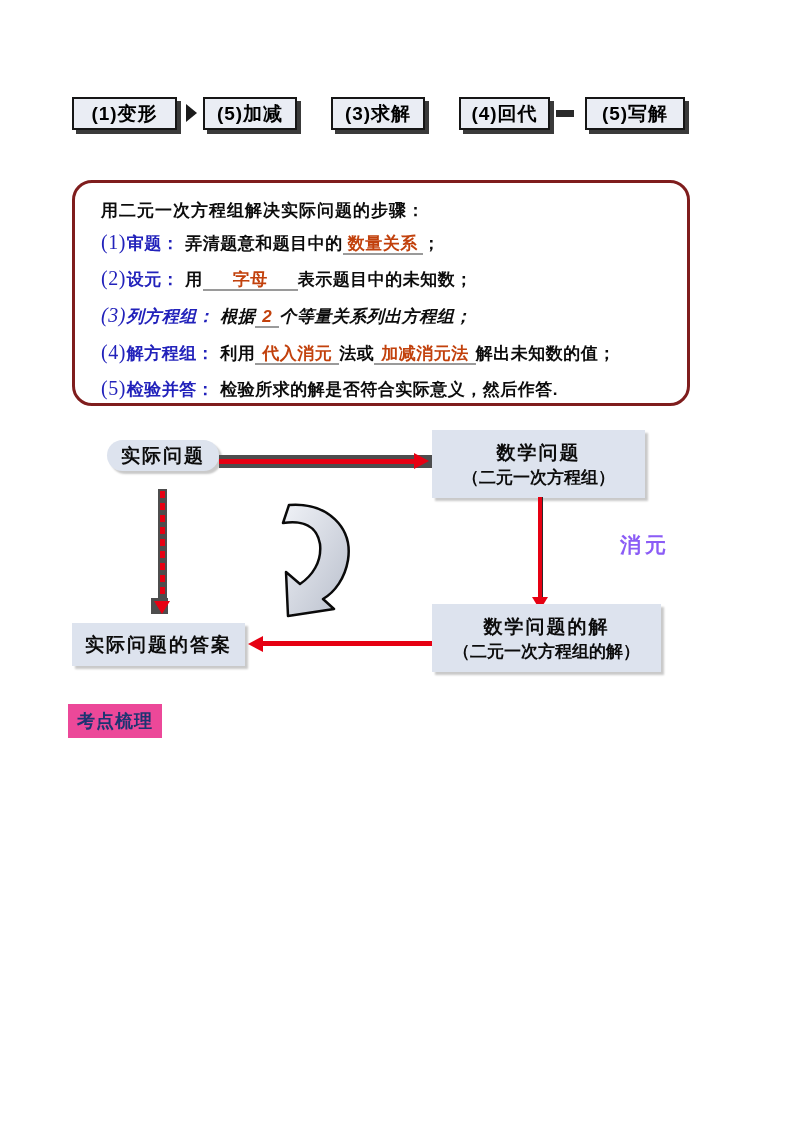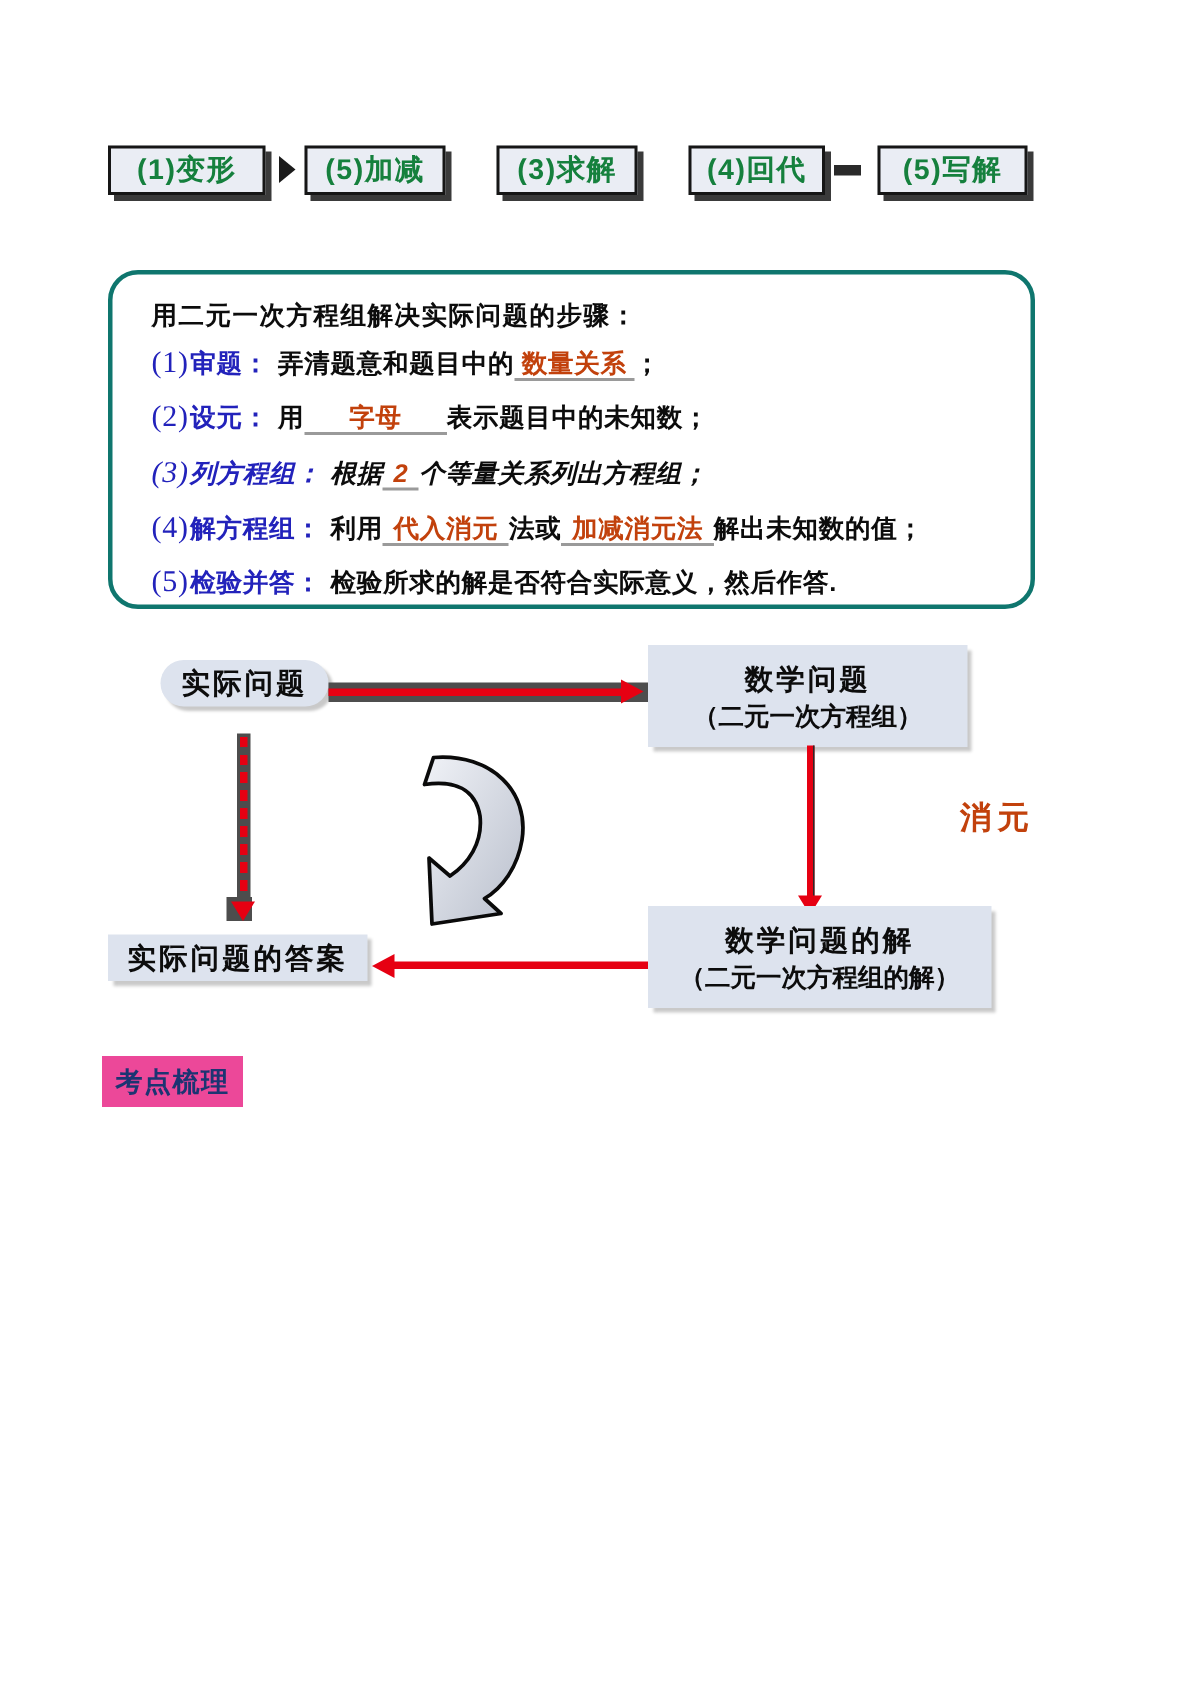--- a/index.html
+++ b/index.html
@@ -2,28 +2,28 @@
 <html><head>
 <meta charset="utf-8">
 <style>
   html,body{margin:0;padding:0;background:#fff;}
   .page{position:relative;width:800px;height:1132px;background:#ffffff;overflow:hidden;
         font-family:"Liberation Sans","DejaVu Sans",sans-serif;color:#111;}
 
   
   .step-box{position:absolute;top:97px;height:33px;background:#eaedf4;border:2px solid #161616;
             box-shadow:4px 4px 0 #3a3a3a;box-sizing:border-box;text-align:center;
-            font-weight:bold;font-size:19px;line-height:29px;letter-spacing:1px;color:#15803d;}
+            font-weight:bold;font-size:19px;line-height:29px;letter-spacing:1px;color:#000000;}
   .conn-tri{position:absolute;width:0;height:0;border-top:9px solid transparent;
             border-bottom:9px solid transparent;border-left:11px solid #1b1b1b;}
   .conn-dash{position:absolute;width:18px;height:7px;background:#2a2a2a;}
 
   
   .panel{position:absolute;left:72px;top:180px;width:618px;height:226px;background:#fff;
-         border:3px solid #0f766e;border-radius:20px;box-sizing:border-box;}
+         border:3px solid #7f1d1d;border-radius:20px;box-sizing:border-box;}
   .panel-title{position:absolute;left:26px;top:16px;font-size:17px;font-weight:bold;color:#0c0c0c;letter-spacing:1px;}
   .pline{position:absolute;left:26px;white-space:nowrap;font-size:17px;font-weight:bold;color:#0c0c0c;letter-spacing:0.5px;}
   .pnum{font-family:"Liberation Serif","DejaVu Serif",serif;font-weight:normal;font-size:20px;color:#2222bb;margin-right:1px;}
   .plabel,.pcolon{color:#2222bb;font-weight:bold;}
   .pcolon{margin-right:6px;}
   .pfill{color:#c2410c;border-bottom:2px solid #9a9a9a;font-weight:bold;}
   .u-pad-sm{padding:0 5px;}
   .u-pad-md{padding:0 7px;}
   .u-pad-lg{padding:0 30px;}
 
@@ -39,21 +39,21 @@
   .dash-v{position:absolute;width:5px;
           background:repeating-linear-gradient(to bottom,#e60012 0 7px,rgba(0,0,0,0) 7px 12px);}
   .tri-right{position:absolute;width:0;height:0;border-top:8px solid transparent;
              border-bottom:8px solid transparent;border-left:15px solid #e60012;}
   .tri-left{position:absolute;width:0;height:0;border-top:8px solid transparent;
             border-bottom:8px solid transparent;border-right:15px solid #e60012;}
   .tri-down{position:absolute;width:0;height:0;border-left:8px solid transparent;
             border-right:8px solid transparent;border-top:13px solid #e60012;}
   .gray-patch{position:absolute;background:#4d4d4d;}
   .elim-label{position:absolute;left:620px;top:531px;font-size:21px;font-weight:bold;
-              color:#c2410c;letter-spacing:4px;margin-left:20px;}
+              color:#8b5cf6;letter-spacing:4px;}
 
   
   .kp-heading{position:absolute;left:68px;top:704px;background:#ec4899;color:#1c3472;
               font-size:18px;font-weight:bold;padding:5px 9px;letter-spacing:1px;}
 </style>
 </head>
 <body>
 
 <div class="page">
 
@@ -115,21 +115,21 @@
       <linearGradient id="g1" x1="0" y1="0" x2="1" y2="1">
         <stop offset="0" stop-color="#f0f2f7"></stop>
         <stop offset="1" stop-color="#b9bfcc"></stop>
       </linearGradient>
     </defs>
     <path d="M16,5 C55,2 80,28 75,60 C72,78 62,92 50,99 L61,109 L15,116 L13,72 L27,84 C39,76 49,62 47,44 C44,26 30,20 10,23 Z" fill="url(#g1)" stroke="#0a0a0a" stroke-width="2.5" stroke-linejoin="round"></path>
   </svg>
 
   <div class="elim-label">消元</div>
 
-  <div class="flow-box" style="left:72px;top:623px;width:173px;height:31px;">
+  <div class="flow-box" style="left:72px;top:623px;width:173px;height:43px;">
     <div class="flow-line1">实际问题的答案</div>
   </div>
 
   <div class="flow-box" style="left:432px;top:604px;width:229px;height:68px;">
     <div class="flow-line1">数学问题的解</div>
     <div class="flow-line2">（二元一次方程组的解）</div>
   </div>
 
   <div class="red-line-h" style="left:262px;top:641px;width:170px;height:5px;"></div>
   <div class="tri-left" style="left:248px;top:636px;"></div>

